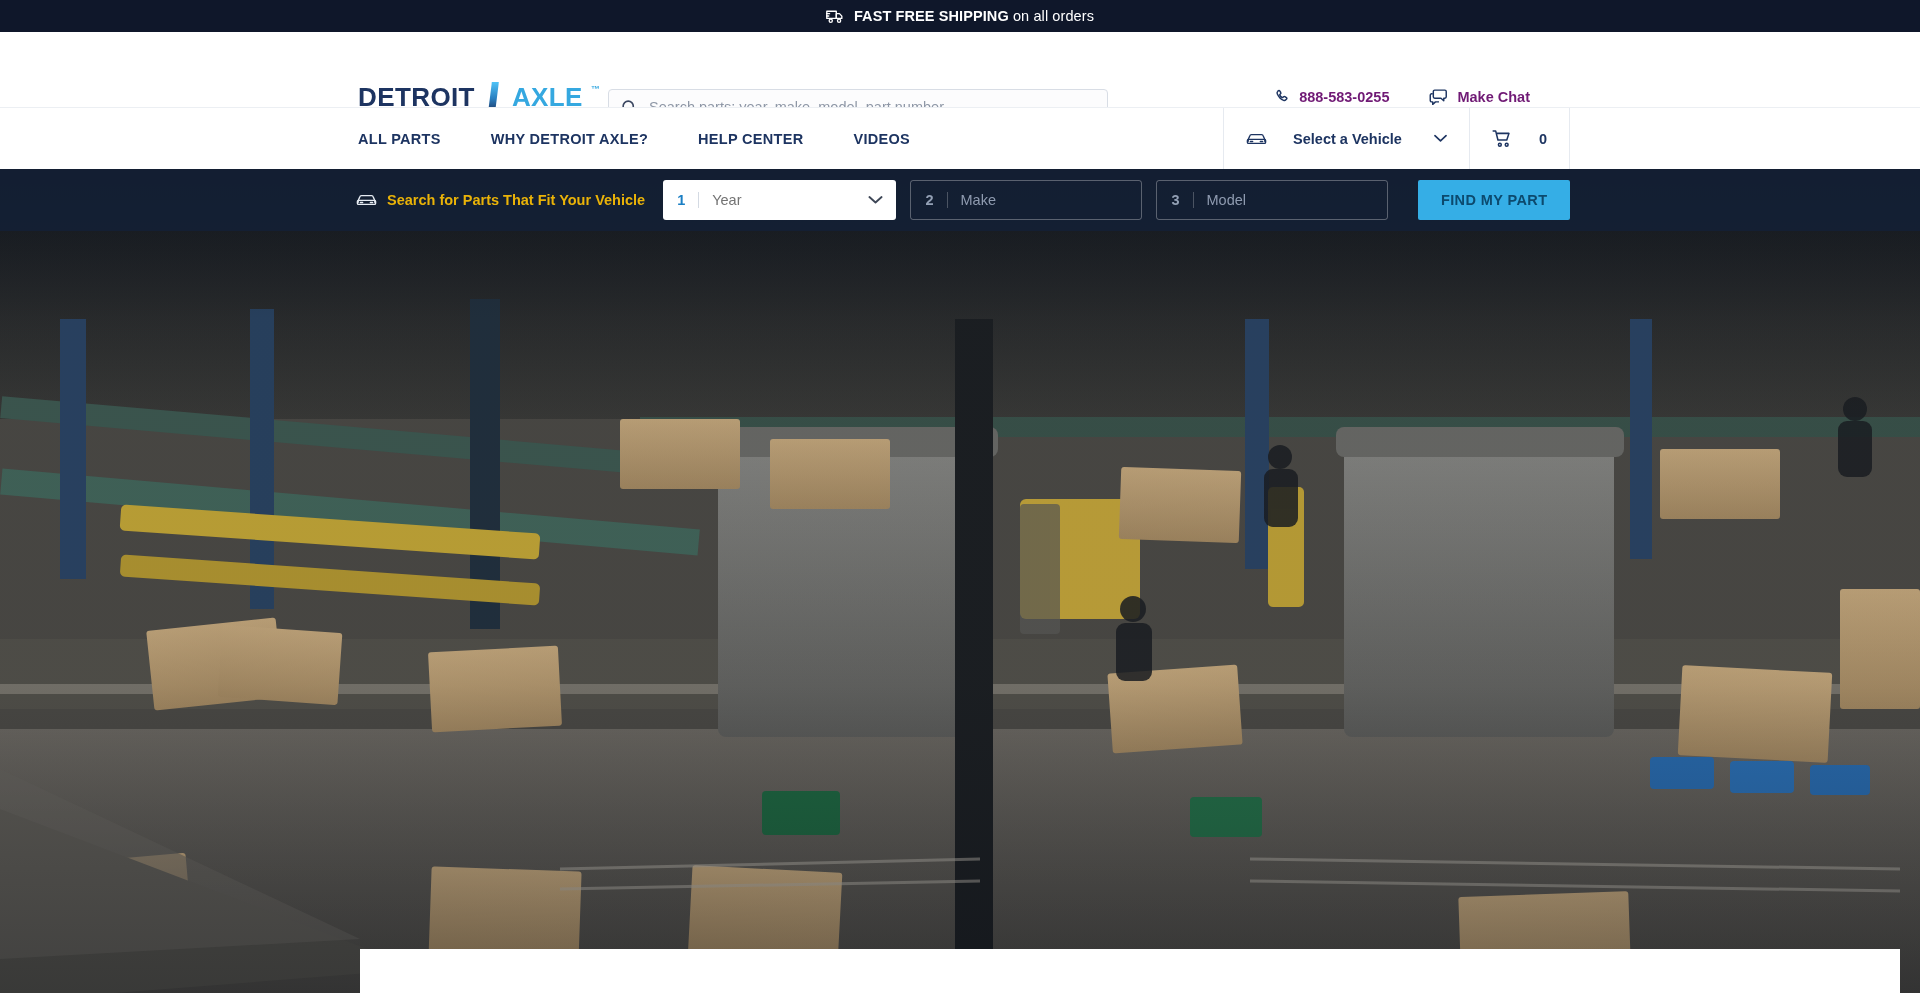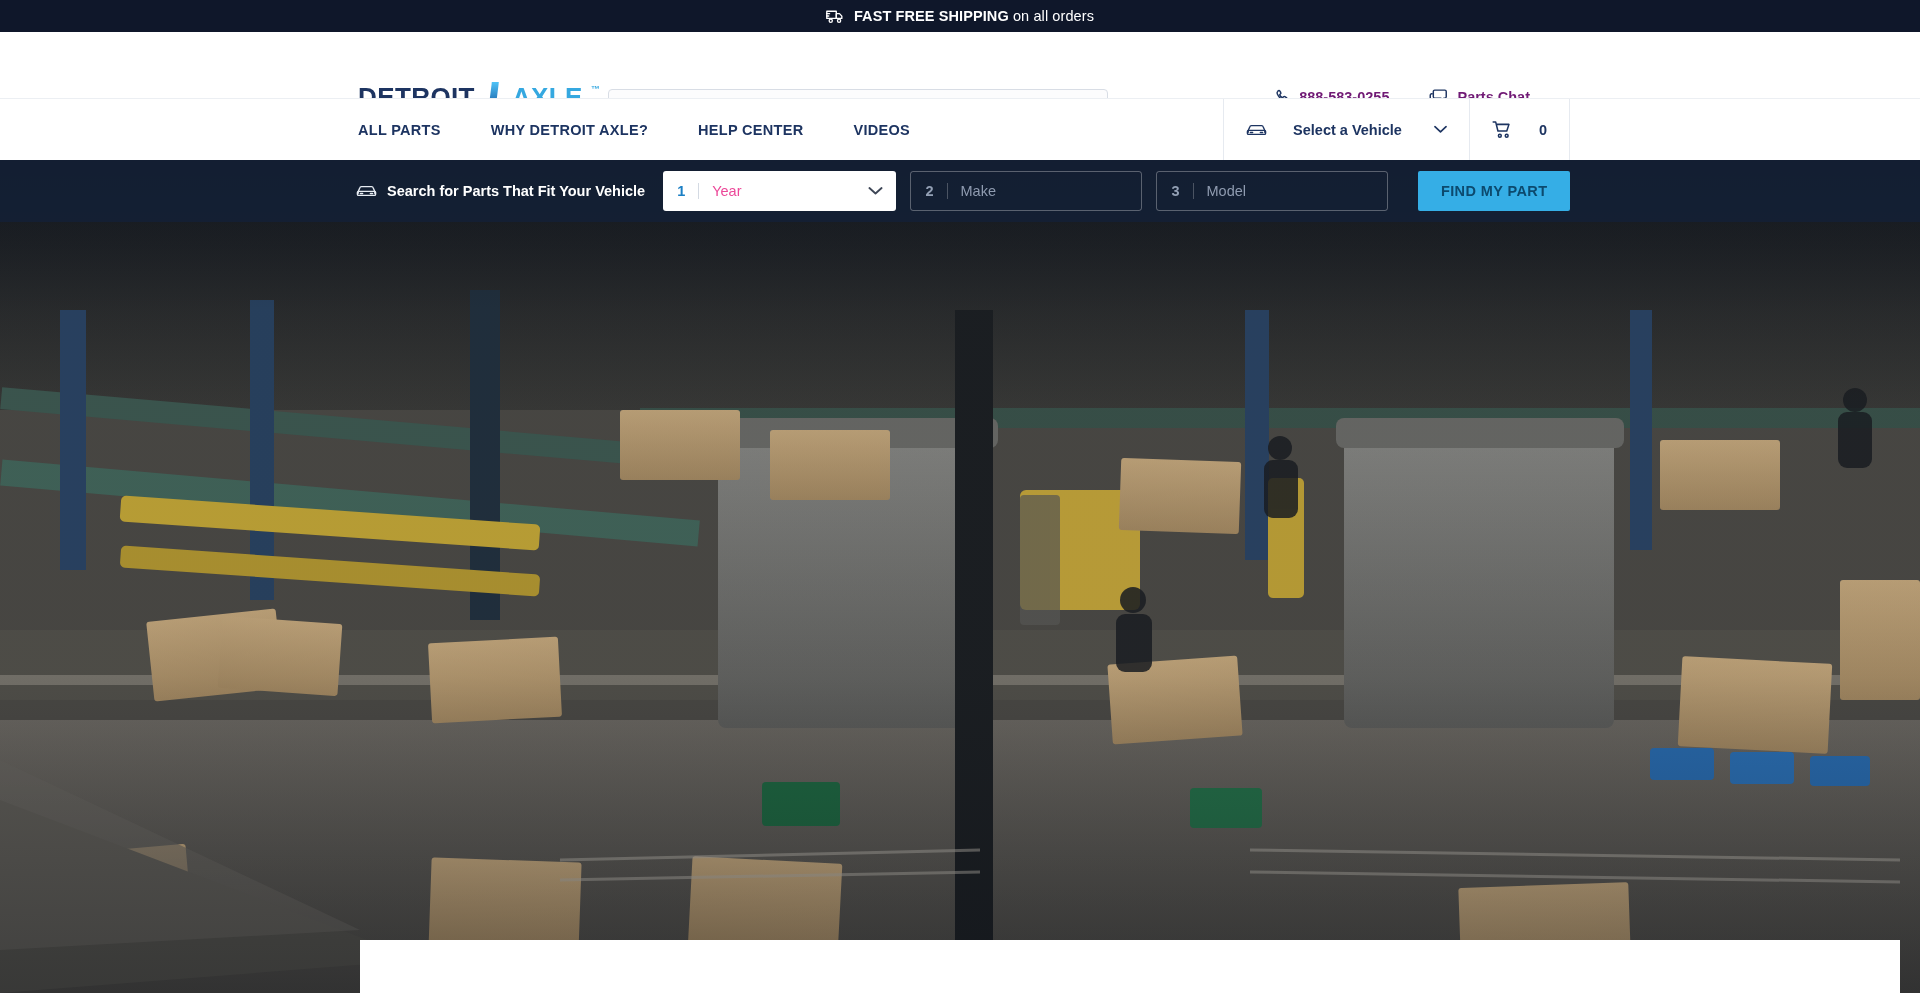--- a/index.html
+++ b/index.html
@@ -114,20 +114,21 @@
   }
 
   
   .navbar {
     height: 62px;
     background: #ffffff;
     border-top: 1px solid #eceff3;
     display: flex;
     align-items: stretch;
     position: relative;
+    margin-top: 9px;
   }
   .nav-links {
     position: absolute;
     left: 358px;
     top: 0;
     height: 100%;
     display: flex;
     align-items: center;
     gap: 50px;
   }
@@ -190,21 +191,21 @@
     padding-left: 356px;
     padding-right: 350px;
     display: flex;
     align-items: center;
     gap: 14px;
   }
   .finder-label {
     display: flex;
     align-items: flex-start;
     gap: 10px;
-    color: #ffffff;
+    color: #eab308;
     font-size: 14.5px;
     font-weight: bold;
     white-space: nowrap;
     margin-right: 4px;
   }
   .sel {
     height: 40px;
     display: flex;
     align-items: center;
     border-radius: 3px;
@@ -217,21 +218,21 @@
   .sel.active { background: #ffffff; width: 242px; }
   .sel.ghost { border: 1px solid rgba(255,255,255,.30); background: transparent; width: 238px; }
   .sel .step {
     font-size: 14.5px;
     font-weight: bold;
     padding-right: 13px;
   }
   .sel.active .step { color: #1b7fc4; border-right: 1px solid #d4dae3; }
   .sel.ghost .step { color: #93a0b5; border-right: 1px solid rgba(255,255,255,.24); }
   .sel .val { font-size: 14.5px; }
-  .sel.active .val { color: #ec4899; }
+  .sel.active .val { color: #737373; }
   .sel.ghost .val { color: #8f9bb0; }
   .sel .caret { position: absolute; right: 13px; top: 50%; transform: translateY(-50%); display: flex; }
   .find-btn {
     height: 40px;
     width: 158px;
     background: #35aee6;
     color: #0c4a6e;
     border: none;
     border-radius: 2px;
     font-family: "Liberation Sans", sans-serif;
@@ -301,21 +302,21 @@
       </span>
       <span>888-583-0255</span>
     </div>
     <div class="hr-item">
       <span style="display:flex;">
         <svg width="19" height="17" viewBox="0 0 22 20" fill="none" stroke="#1d3461" stroke-width="1.7" stroke-linejoin="round">
           <path d="M6.5 2.5h12a1.6 1.6 0 011.6 1.6v6.3a1.6 1.6 0 01-1.6 1.6h-1.3v3.1l-3.3-3.1H6.5a1.6 1.6 0 01-1.6-1.6V4.1A1.6 1.6 0 016.5 2.5z"></path>
           <path d="M4.2 6.8H2.9a1.6 1.6 0 00-1.6 1.6v6.3a1.6 1.6 0 001.6 1.6h1.3v3l3.2-3h4.2"></path>
         </svg>
       </span>
-      <span>Parts Chat</span>
+      <span>Make Chat</span>
     </div>
   </div>
 </div>
 
 <div class="navbar">
   <div class="nav-links">
     <span class="nav-link">ALL PARTS</span>
     <span class="nav-link">WHY DETROIT AXLE?</span>
     <span class="nav-link">HELP CENTER</span>
     <span class="nav-link">VIDEOS</span>

